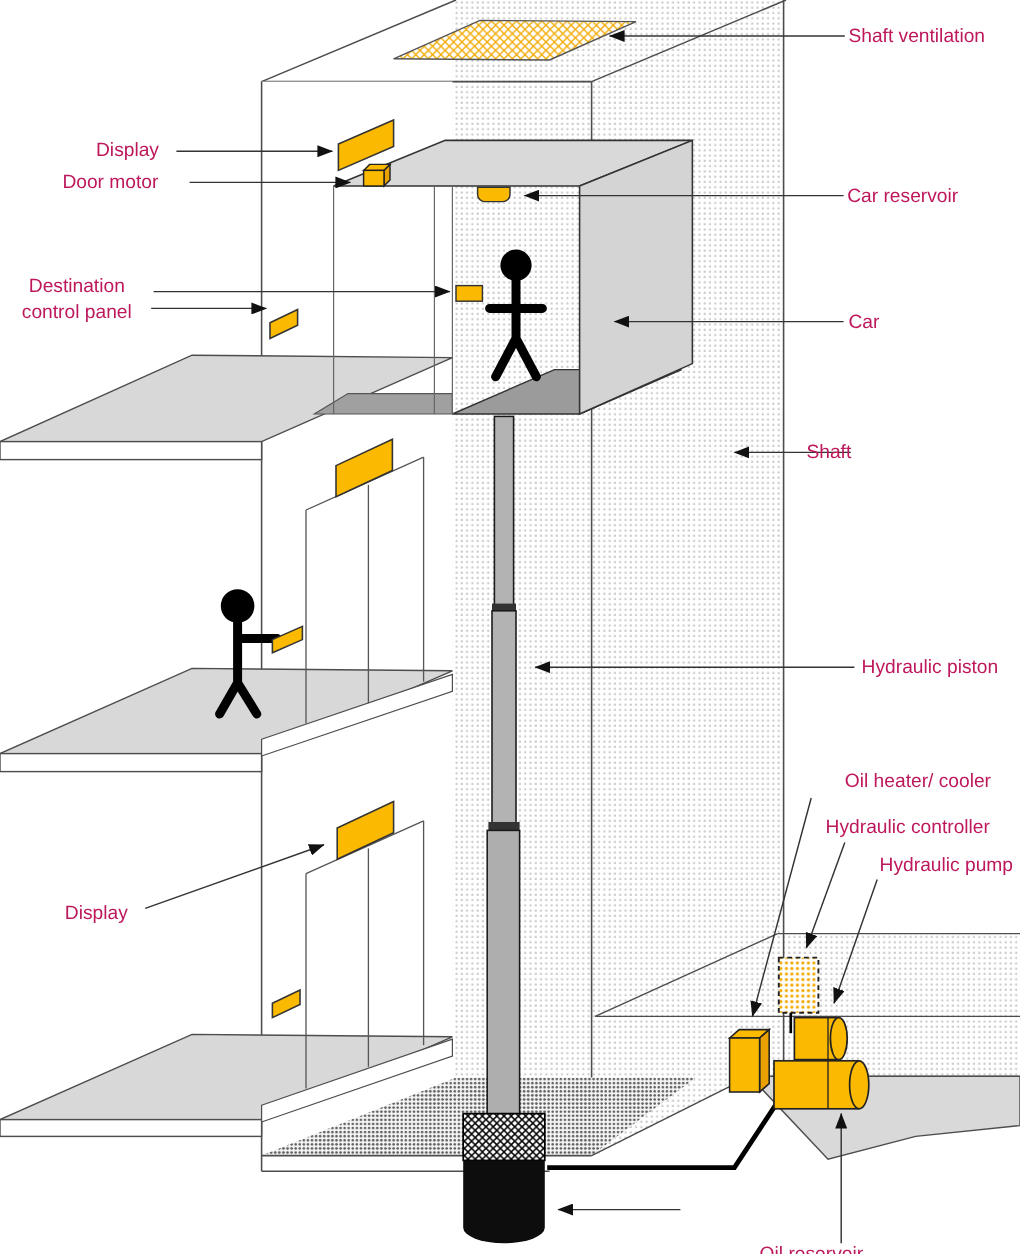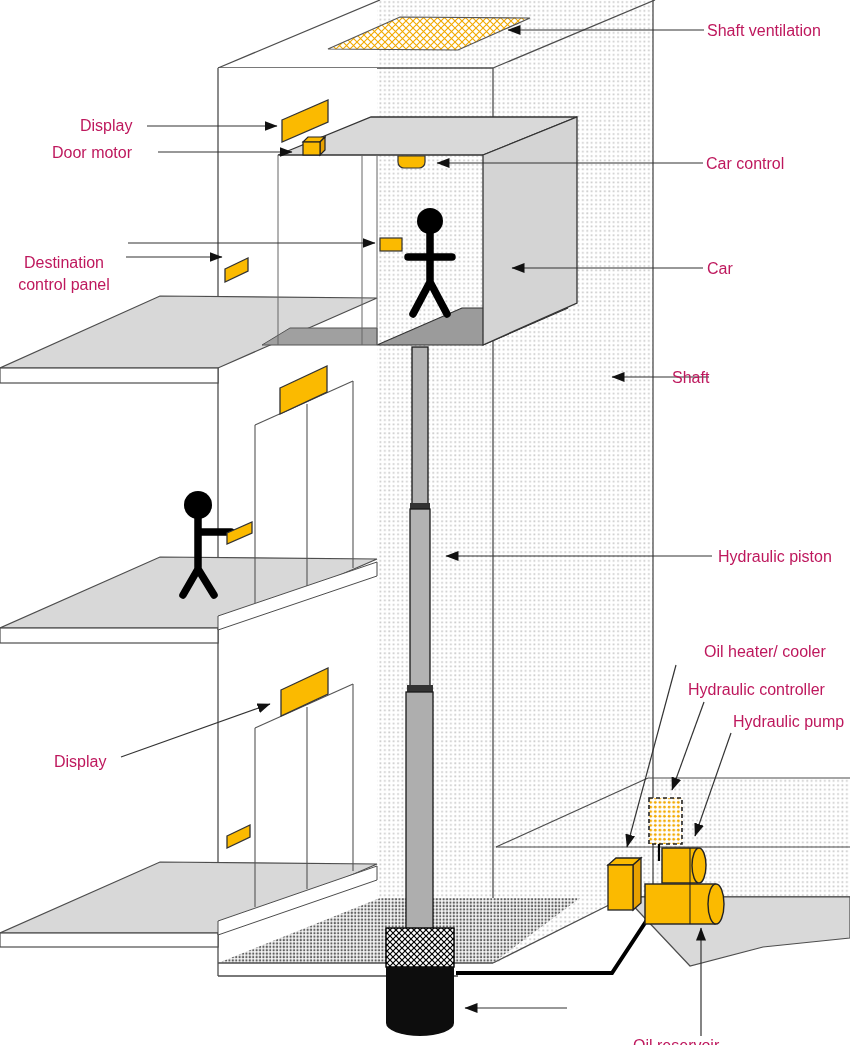--- a/index.html
+++ b/index.html
@@ -1,20 +1,20 @@
 <!DOCTYPE html>
 <html><head>
 <meta charset="utf-8">
 <style>
   html,body{margin:0;padding:0;background:#fff;}
   #stage{position:relative;width:850px;height:1045px;overflow:hidden;background:#ffffff;
          font-family:"Liberation Sans", sans-serif;}
   #diagram-svg{position:absolute;left:0;top:0;}
   .lbl{position:absolute;font-size:16px;line-height:19px;color:#be185d;white-space:nowrap;}
-  .lbl.center{text-align:center;white-space:normal;margin-top:24px;}
+  .lbl.center{text-align:center;white-space:normal;}
   #lbl-display-top{left:80px;top:116px;}
   #lbl-door-motor{left:52px;top:143px;}
   #lbl-dest{left:0px;top:228px;width:128px;line-height:22px;}
   #lbl-display-bottom{left:54px;top:752px;}
   #lbl-shaft-vent{left:707px;top:21px;}
   #lbl-car-lighting{left:706px;top:154px;}
   #lbl-car{left:707px;top:259px;}
   #lbl-shaft{left:672px;top:368px;}
   #lbl-piston{left:718px;top:547px;}
   #lbl-oil-heater{left:672px;top:642px;margin-left:32px;}
@@ -199,21 +199,21 @@
 </svg>
 
 <div class="lbl" id="lbl-display-top">Display</div>
 <div class="lbl" id="lbl-door-motor">Door motor</div>
 <div class="lbl center" id="lbl-dest">
   <span style="display:block">Destination</span>
   <span style="display:block">control panel</span>
 </div>
 <div class="lbl" id="lbl-display-bottom">Display</div>
 <div class="lbl" id="lbl-shaft-vent">Shaft ventilation</div>
-<div class="lbl" id="lbl-car-lighting">Car control</div>
+<div class="lbl" id="lbl-car-lighting">Car reservoir</div>
 <div class="lbl" id="lbl-car">Car</div>
 <div class="lbl" id="lbl-shaft">Shaft</div>
 <div class="lbl" id="lbl-piston">Hydraulic piston</div>
 <div class="lbl" id="lbl-oil-heater">Oil heater/ cooler</div>
 <div class="lbl" id="lbl-freq">Hydraulic controller</div>
 <div class="lbl" id="lbl-pump">Hydraulic pump</div>
 <div class="lbl" id="lbl-reservoir">Oil reservoir</div>
 
 </div>
 

